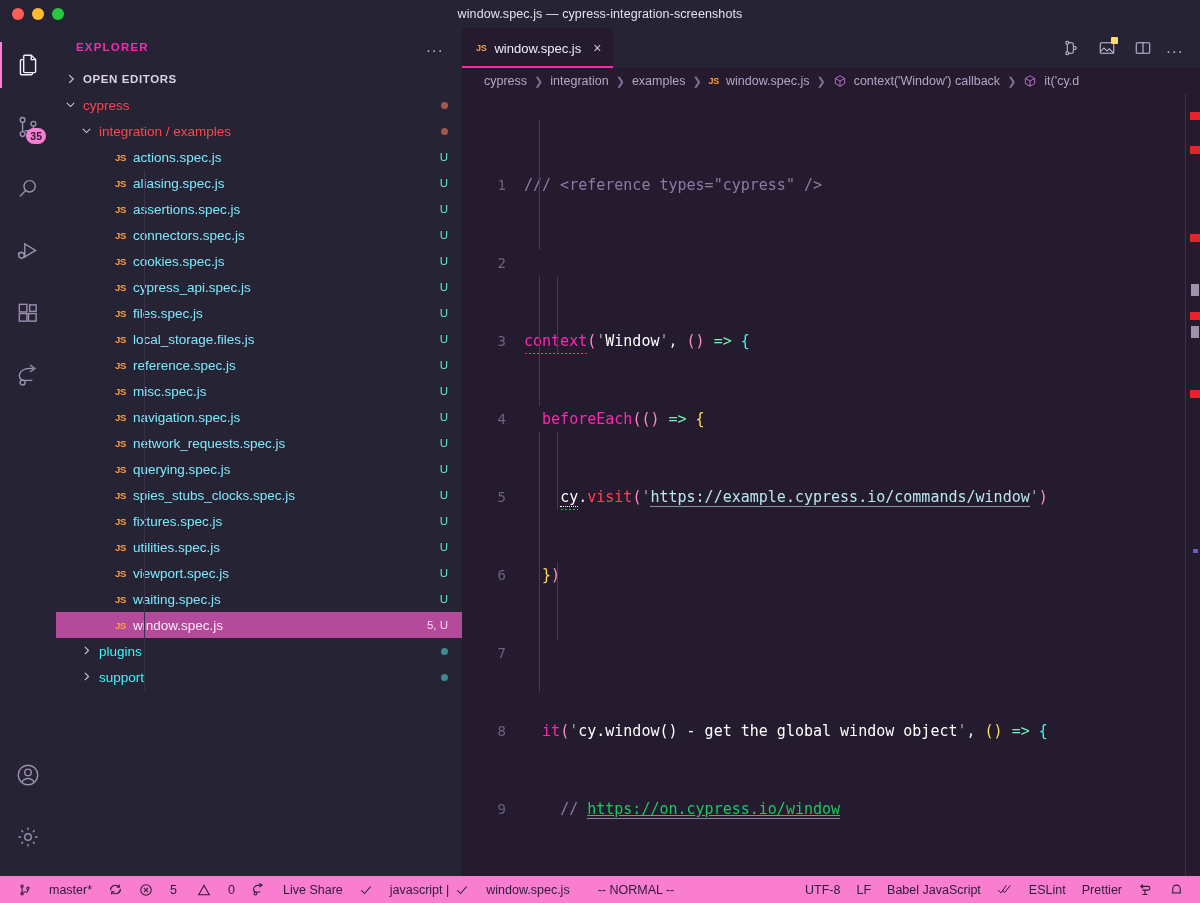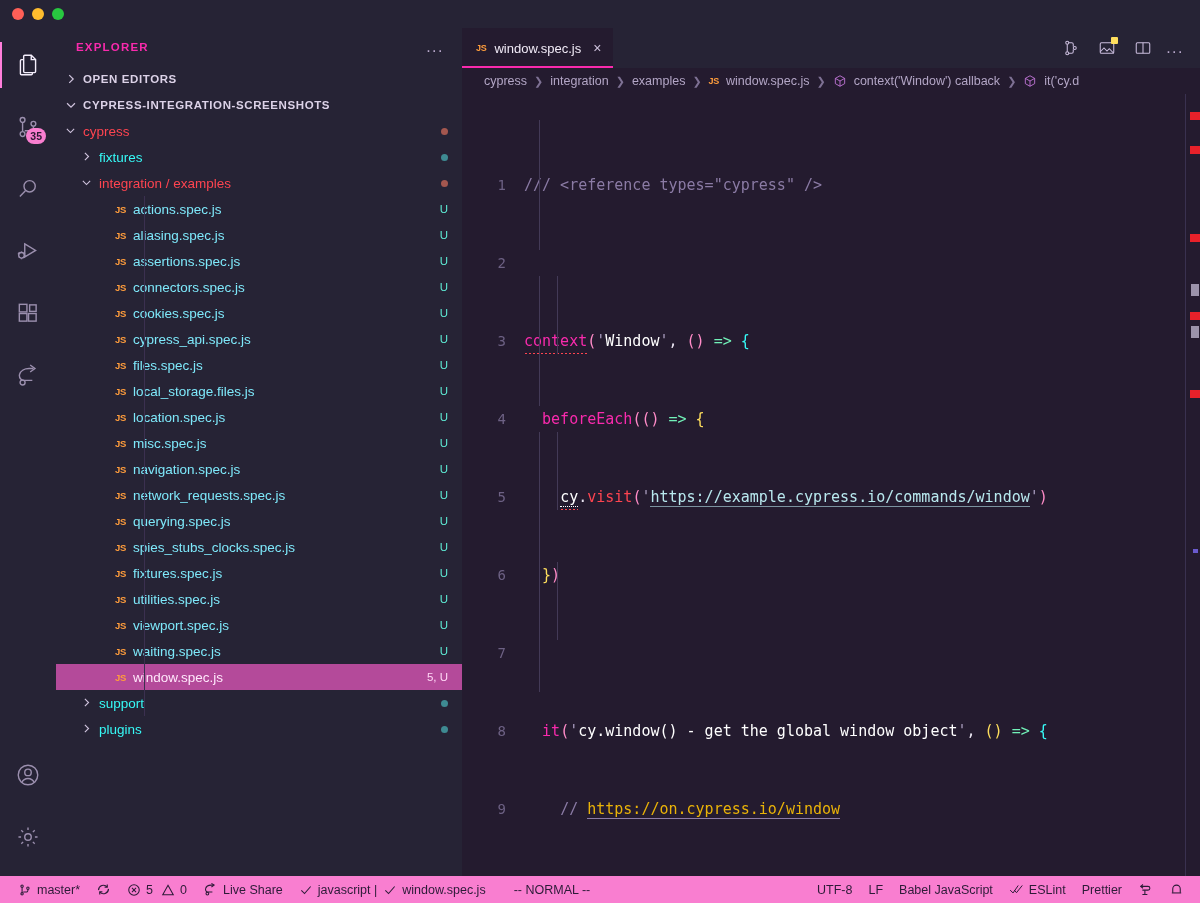--- a/index.html
+++ b/index.html
@@ -138,21 +138,21 @@
   }
   .ln-row { height: 26px; display: flex; align-items: center; position: relative; }
   .ln {
     width: 62px; flex: 0 0 62px; text-align: right; padding-right: 18px;
     color: #6d6184; font-size: 14px;
   }
   .src { flex: 1 1 auto; position: relative; padding-left: 0; }
 
   
   .t-com   { color: #8b7ba5; font-style: normal; }
-  .t-comu  { color: #eab308; border-bottom: 1px solid #8b7ba5; }
+  .t-comu  { color: #22c55e; border-bottom: 1px solid #8b7ba5; text-decoration: underline; }
   .t-fn    { color: #fe4450; }
   .t-fn2   { color: #f92aad; }
   .t-str   { color: #ffffff; text-align: center; }
   .t-sq    { color: #a99cbf; }
   .t-url   { color: #b8e8ee; border-bottom: 1px solid #7b93a0; }
   .t-par   { color: #ff8cc8; }
   .t-pary  { color: #fede5d; }
   .t-arrow { color: #72f1b8; }
   .t-brc   { color: #36f9f6; }
   .t-cy    { color: #ffffff; border-bottom: 1px dotted #ffffff; }
@@ -178,35 +178,36 @@
   .ruler .sel  { position: absolute; right: 1px; width: 8px; height: 12px; background: #9c93ab; }
   .ruler .blue { position: absolute; right: 2px; width: 5px; height: 4px; background: #6a5acd; }
   .ruler-border { position: absolute; top:0; bottom:0; right: 14px; width: 1px; background: #3a3150; }
 
   
   .statusbar {
     height: 27px; flex: 0 0 27px; background: #f97ed0;
     display: flex; align-items: center; color: #2d1b38;
     font-size: 12.5px; padding-left: 10px; padding-right: 8px;
   }
-  .sb-item { display: flex; align-items: center; gap: 5px; padding: 0 8px; height: 27px; }
+  .sb-item { display: flex; align-items: center; gap: 17px; padding: 0 8px; height: 27px; }
   .sb-right { margin-left: auto; display: flex; align-items: center; }
   svg { display: block; }
 </style>
 </head>
 <body>
 
 <div class="app">
 
   <div class="titlebar">
     <div class="traffic">
       <span class="dot red"></span>
       <span class="dot yellow"></span>
       <span class="dot green"></span>
     </div>
+    <div class="title-text">window.spec.js — cypress-integration-screenshots</div>
   </div>
 
   <div class="body">
 
     <div class="activitybar">
       <div class="act-item active">
         <span>
           <svg width="26" height="26" viewBox="0 0 24 24" fill="none" stroke="currentColor" stroke-width="1.3">
             <path d="M9 3h6l4 4v11a1 1 0 0 1-1 1H9a1 1 0 0 1-1-1V4a1 1 0 0 1 1-1z"></path>
             <path d="M15 3v4h4"></path>
@@ -289,50 +290,32 @@
       </div>
 
       <div class="sb-scroll">
         <div class="section-row">
           <span class="chev">
             <svg width="14" height="14" viewBox="0 0 16 16" fill="none" stroke="currentColor" stroke-width="1.4">
                 <path d="M6 3.5 10.5 8 6 12.5"></path>
               </svg>
           </span>
           <span>OPEN EDITORS</span>
-        </div>
-        <div class="section-row">
-          <span class="chev">
-            <svg width="14" height="14" viewBox="0 0 16 16" fill="none" stroke="currentColor" stroke-width="1.4">
-                <path d="M3.5 6 8 10.5 12.5 6"></path>
-              </svg>
-          </span>
-          <span>CYPRESS-INTEGRATION-SCREENSHOTS</span>
         </div>
         <div id="tree-host" style="position: relative;">
             <div class="row folder">
               <span class="ind" style="display:inline-block;width:8px"></span>
               <span class="chev" style="margin-right:5px;">
                 <svg width="13" height="13" viewBox="0 0 16 16" fill="none" stroke="currentColor" stroke-width="1.4">
                   <path d="M3.5 6 8 10.5 12.5 6"></path>
                 </svg>
               </span>
               <span class="lbl">cypress</span>
               <span class="trail"><span class="dotm" style="background:#a4574f"></span></span>
             </div>
-            <div class="row folder teal">
-              <span class="ind" style="display:inline-block;width:24px"></span>
-              <span class="chev" style="margin-right:5px;">
-                <svg width="13" height="13" viewBox="0 0 16 16" fill="none" stroke="currentColor" stroke-width="1.4">
-                  <path d="M6 3.5 10.5 8 6 12.5"></path>
-                </svg>
-              </span>
-              <span class="lbl">fixtures</span>
-              <span class="trail"><span class="dotm" style="background:#3e8a92"></span></span>
-            </div>
             <div class="row folder">
               <span class="ind" style="display:inline-block;width:24px"></span>
               <span class="chev" style="margin-right:5px;">
                 <svg width="13" height="13" viewBox="0 0 16 16" fill="none" stroke="currentColor" stroke-width="1.4">
                   <path d="M3.5 6 8 10.5 12.5 6"></path>
                 </svg>
               </span>
               <span class="lbl">integration / examples</span>
               <span class="trail"><span class="dotm" style="background:#a4574f"></span></span>
             </div>
@@ -380,21 +363,21 @@
             </div>
             <div class="row">
               <span class="ind" style="display:inline-block;width:40px"></span>
               <span class="jsicon" style="margin-left:19px;">JS</span>
               <span class="lbl">local_storage.files.js</span>
               <span class="trail" style="color:#5eead4">U</span>
             </div>
             <div class="row">
               <span class="ind" style="display:inline-block;width:40px"></span>
               <span class="jsicon" style="margin-left:19px;">JS</span>
-              <span class="lbl">location.spec.js</span>
+              <span class="lbl">reference.spec.js</span>
               <span class="trail" style="color:#5eead4">U</span>
             </div>
             <div class="row">
               <span class="ind" style="display:inline-block;width:40px"></span>
               <span class="jsicon" style="margin-left:19px;">JS</span>
               <span class="lbl">misc.spec.js</span>
               <span class="trail" style="color:#5eead4">U</span>
             </div>
             <div class="row">
               <span class="ind" style="display:inline-block;width:40px"></span>
@@ -442,39 +425,39 @@
               <span class="ind" style="display:inline-block;width:40px"></span>
               <span class="jsicon" style="margin-left:19px;">JS</span>
               <span class="lbl">waiting.spec.js</span>
               <span class="trail" style="color:#5eead4">U</span>
             </div>
             <div class="row selected">
               <span class="ind" style="display:inline-block;width:40px"></span>
               <span class="jsicon" style="margin-left:19px;">JS</span>
               <span class="lbl">window.spec.js</span>
               <span class="trail" style="color:#ffd6f5">5, U</span>
+            </div>
+            <div class="row folder teal">
+              <span class="ind" style="display:inline-block;width:24px"></span>
+              <span class="chev" style="margin-right:5px;">
+                <svg width="13" height="13" viewBox="0 0 16 16" fill="none" stroke="currentColor" stroke-width="1.4">
+                  <path d="M6 3.5 10.5 8 6 12.5"></path>
+                </svg>
+              </span>
+              <span class="lbl">plugins</span>
+              <span class="trail"><span class="dotm" style="background:#3e8a92"></span></span>
             </div>
             <div class="row folder teal">
               <span class="ind" style="display:inline-block;width:24px"></span>
               <span class="chev" style="margin-right:5px;">
                 <svg width="13" height="13" viewBox="0 0 16 16" fill="none" stroke="currentColor" stroke-width="1.4">
                   <path d="M6 3.5 10.5 8 6 12.5"></path>
                 </svg>
               </span>
               <span class="lbl">support</span>
-              <span class="trail"><span class="dotm" style="background:#3e8a92"></span></span>
-            </div>
-            <div class="row folder teal">
-              <span class="ind" style="display:inline-block;width:24px"></span>
-              <span class="chev" style="margin-right:5px;">
-                <svg width="13" height="13" viewBox="0 0 16 16" fill="none" stroke="currentColor" stroke-width="1.4">
-                  <path d="M6 3.5 10.5 8 6 12.5"></path>
-                </svg>
-              </span>
-              <span class="lbl">plugins</span>
               <span class="trail"><span class="dotm" style="background:#3e8a92"></span></span>
             </div>
             <div class="indent-guide" style="left: 88px; top: 78px; height: 520px;"></div>
           </div>
       </div>
 
     </div>
 
     <div class="editor-area">
       <div class="tabs">

